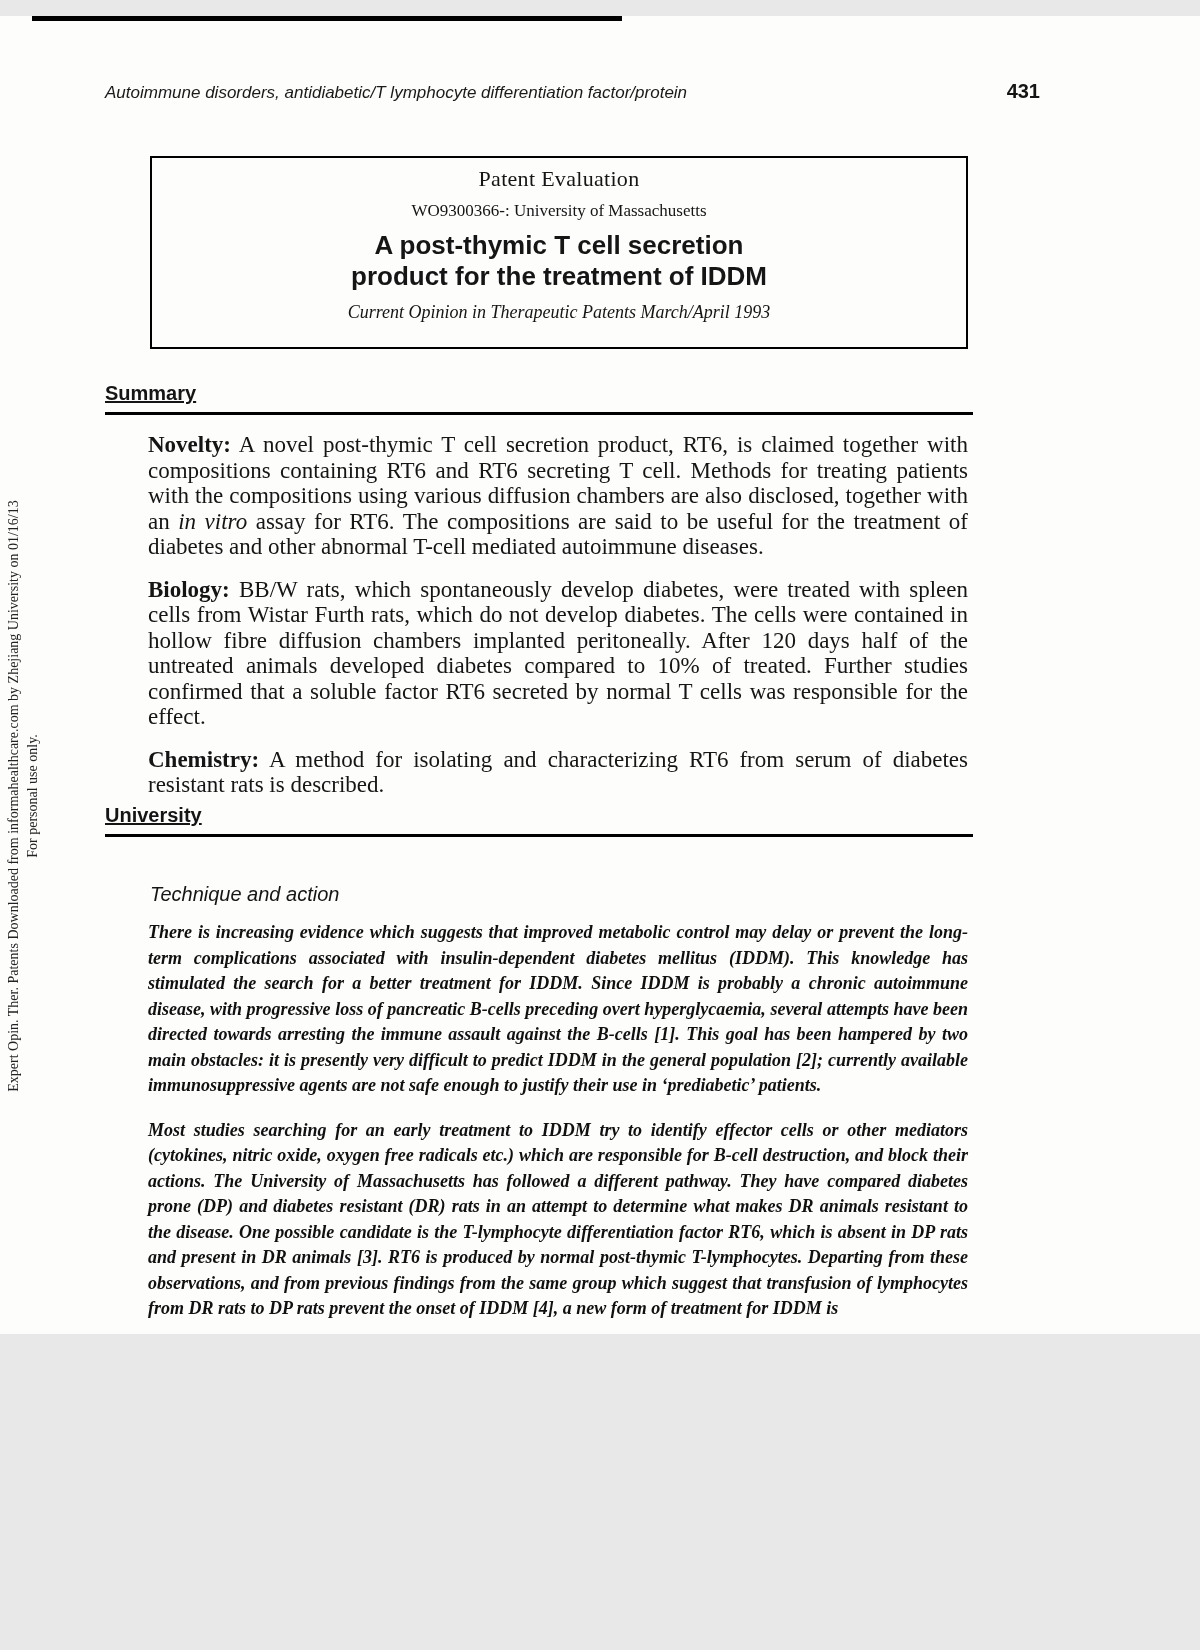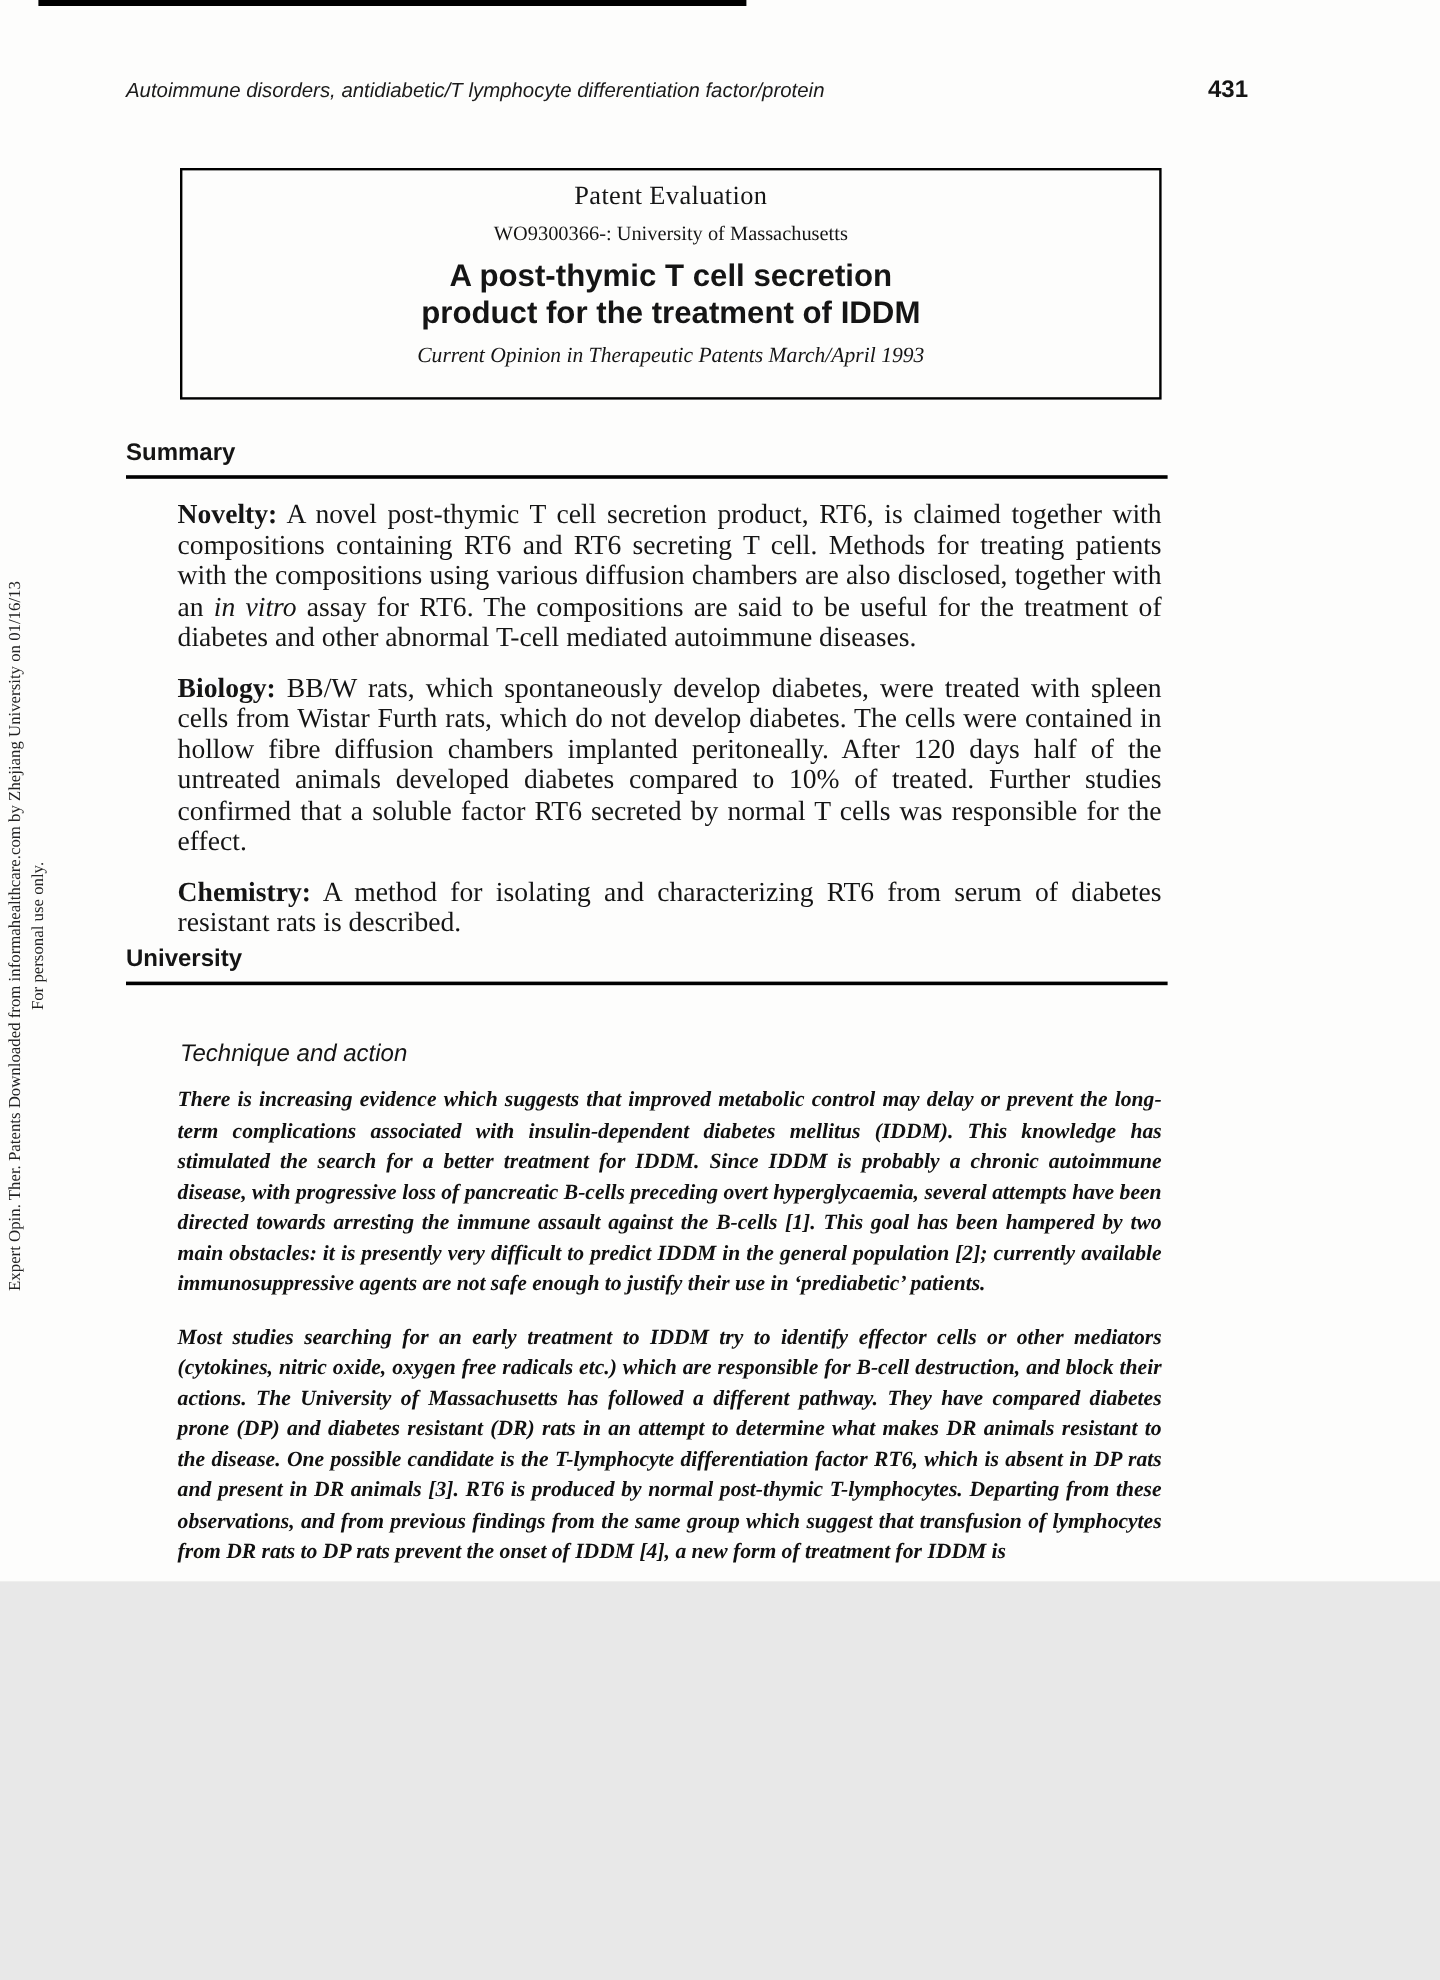--- a/index.html
+++ b/index.html
@@ -1,21 +1,21 @@
 <!DOCTYPE html>
 <html><head>
 <meta charset="utf-8">
 <style>
   * { margin: 0; padding: 0; box-sizing: border-box; }
   html, body { background: #e8e8e8; }
   .page {
     position: relative;
     width: 1200px;
     height: 1318px;
-    margin: 0 auto;
+    margin: 16px auto;
     background: #fdfdfc;
     font-family: "Liberation Serif", serif;
     color: #151515;
     overflow: hidden;
   }
   .scan-bar {
     position: absolute;
     left: 32px; top: 0;
     width: 590px; height: 5px;
     background: #000;
@@ -71,20 +71,21 @@
   }
   .patent-source { font-style: italic; font-size: 18px; margin-top: 10px; }
   
   .section { position: absolute; left: 105px; width: 868px; }
   .section-heading {
     font-family: "Liberation Sans", sans-serif;
     font-weight: bold;
     font-size: 20px;
     padding-bottom: 7px;
     border-bottom: 3px solid #000;
+    text-decoration: underline;
   }
   .section-body { margin: 17px 0 0 43px; width: 820px; }
   .body-para {
     text-align: justify;
     font-size: 23px;
     line-height: 25.5px;
     margin-bottom: 17px;
   }
   .body-para strong { font-weight: bold; }
   .eval-sub {

